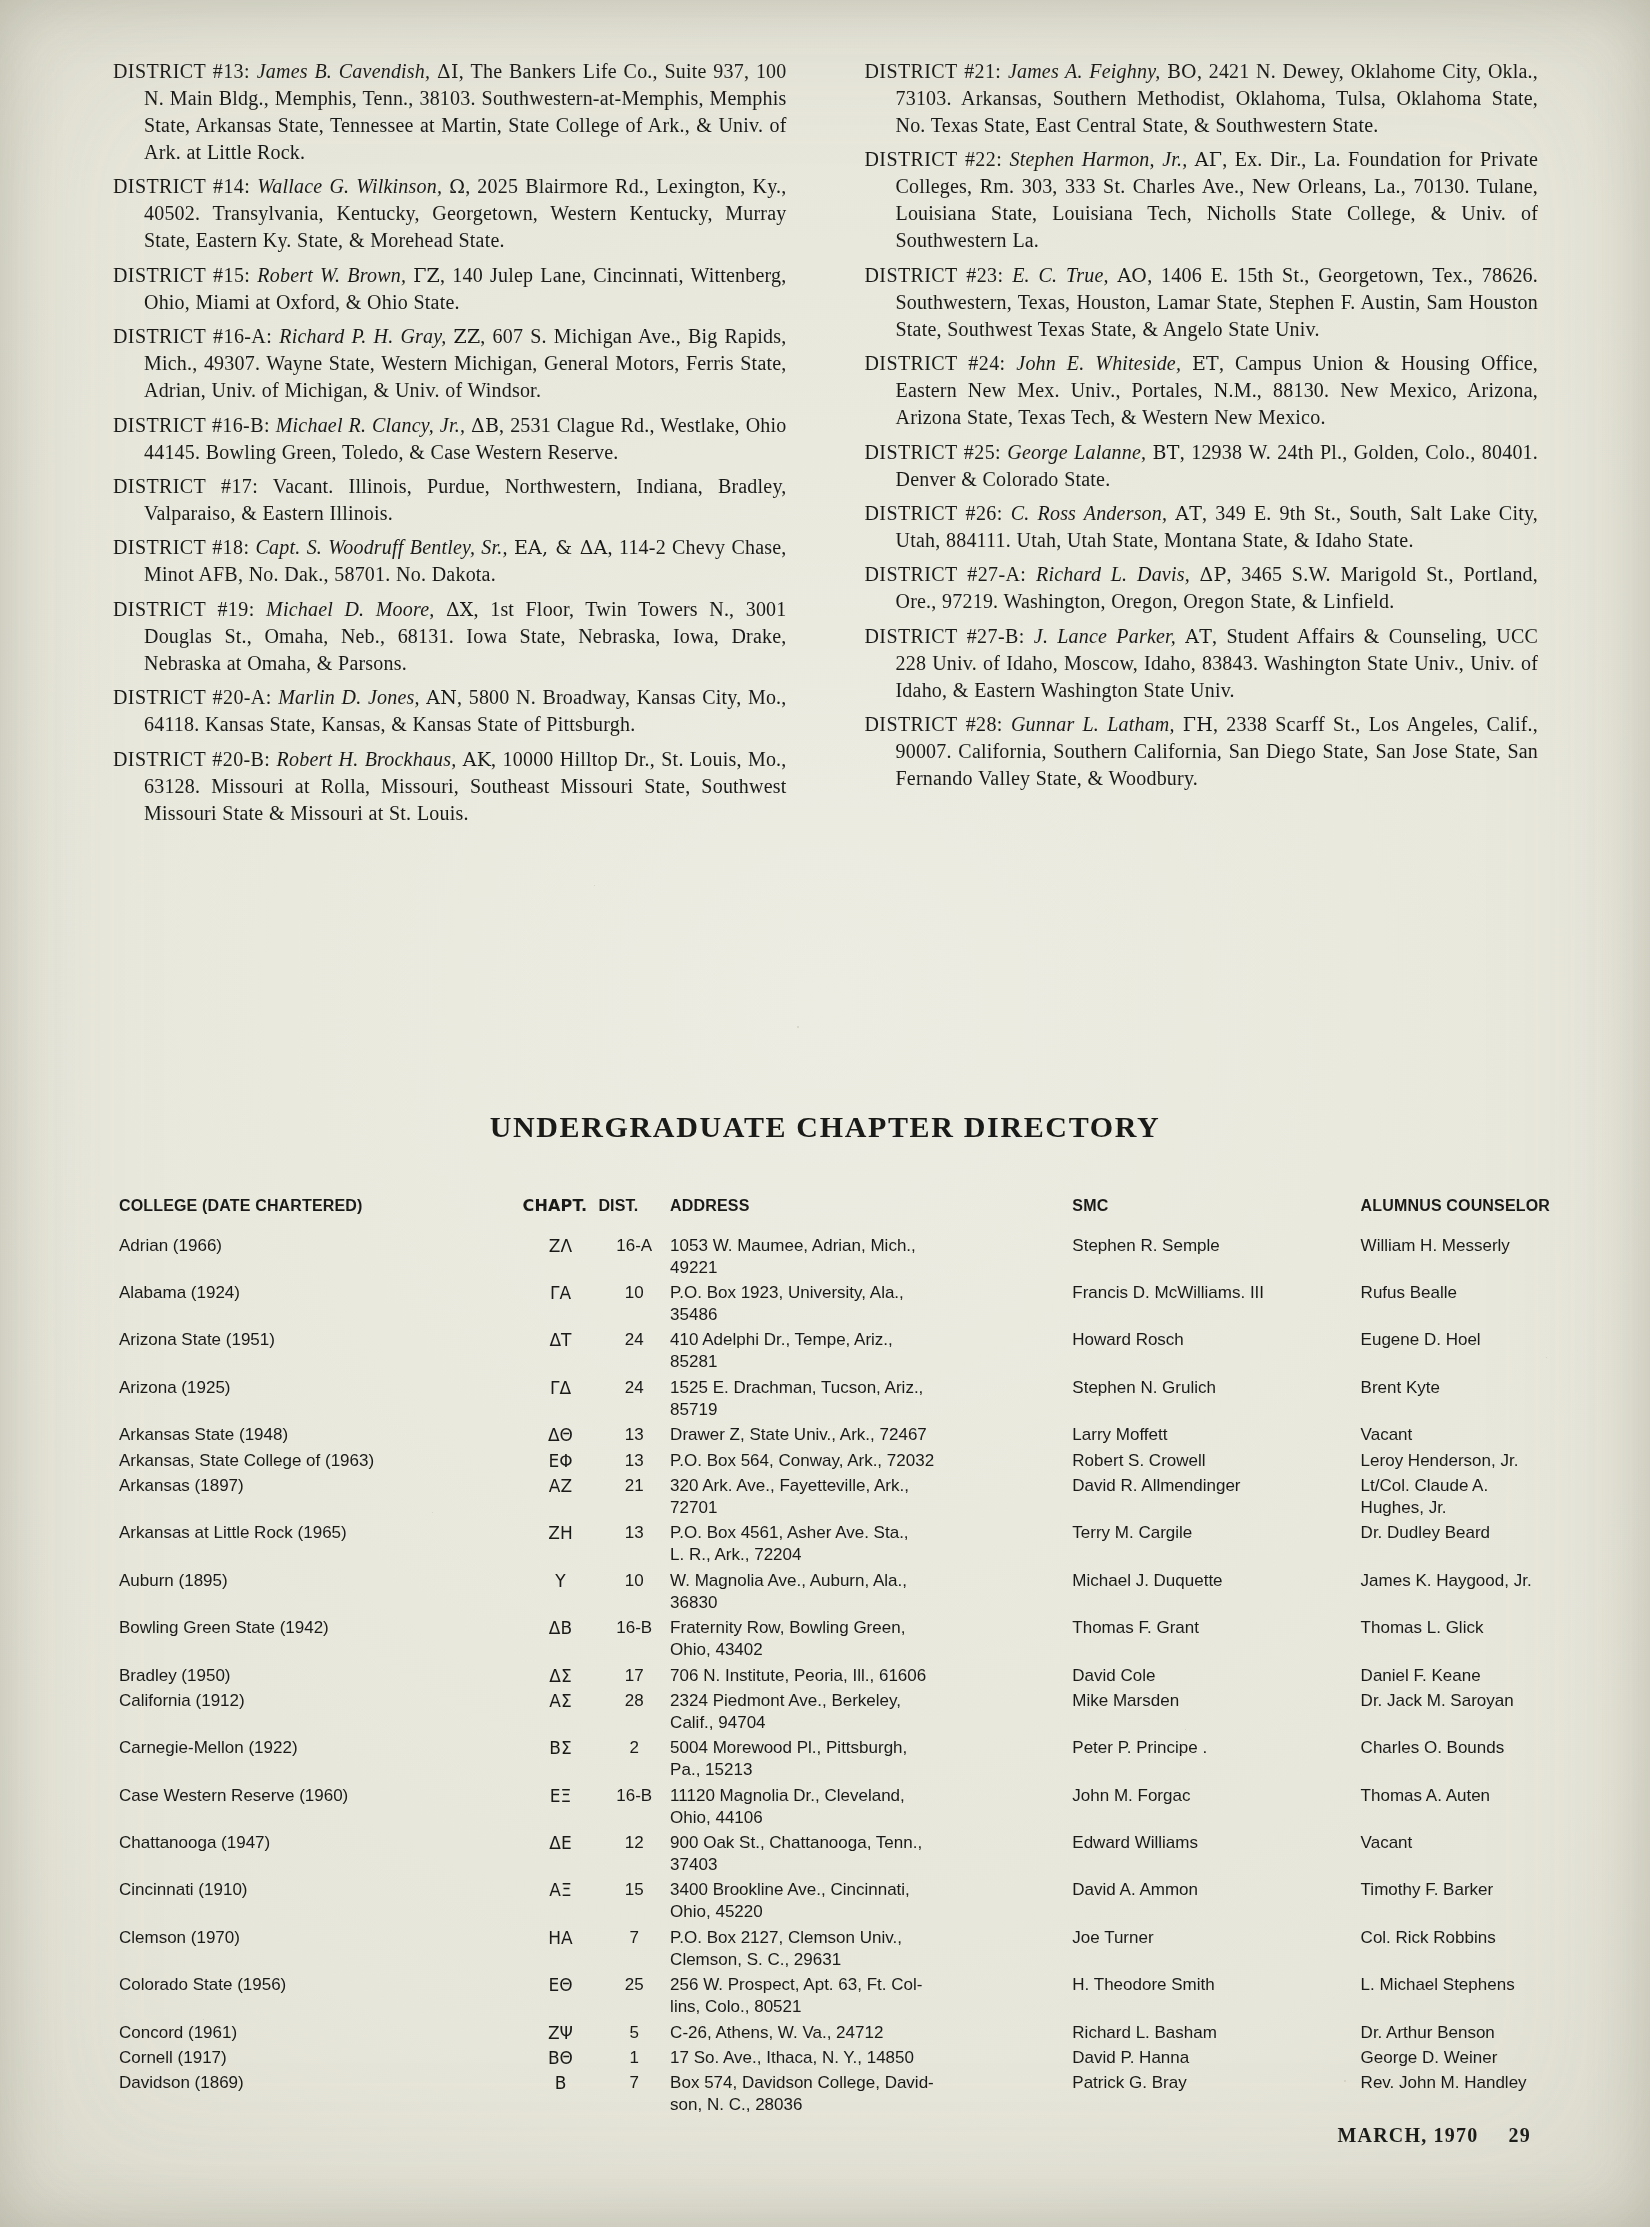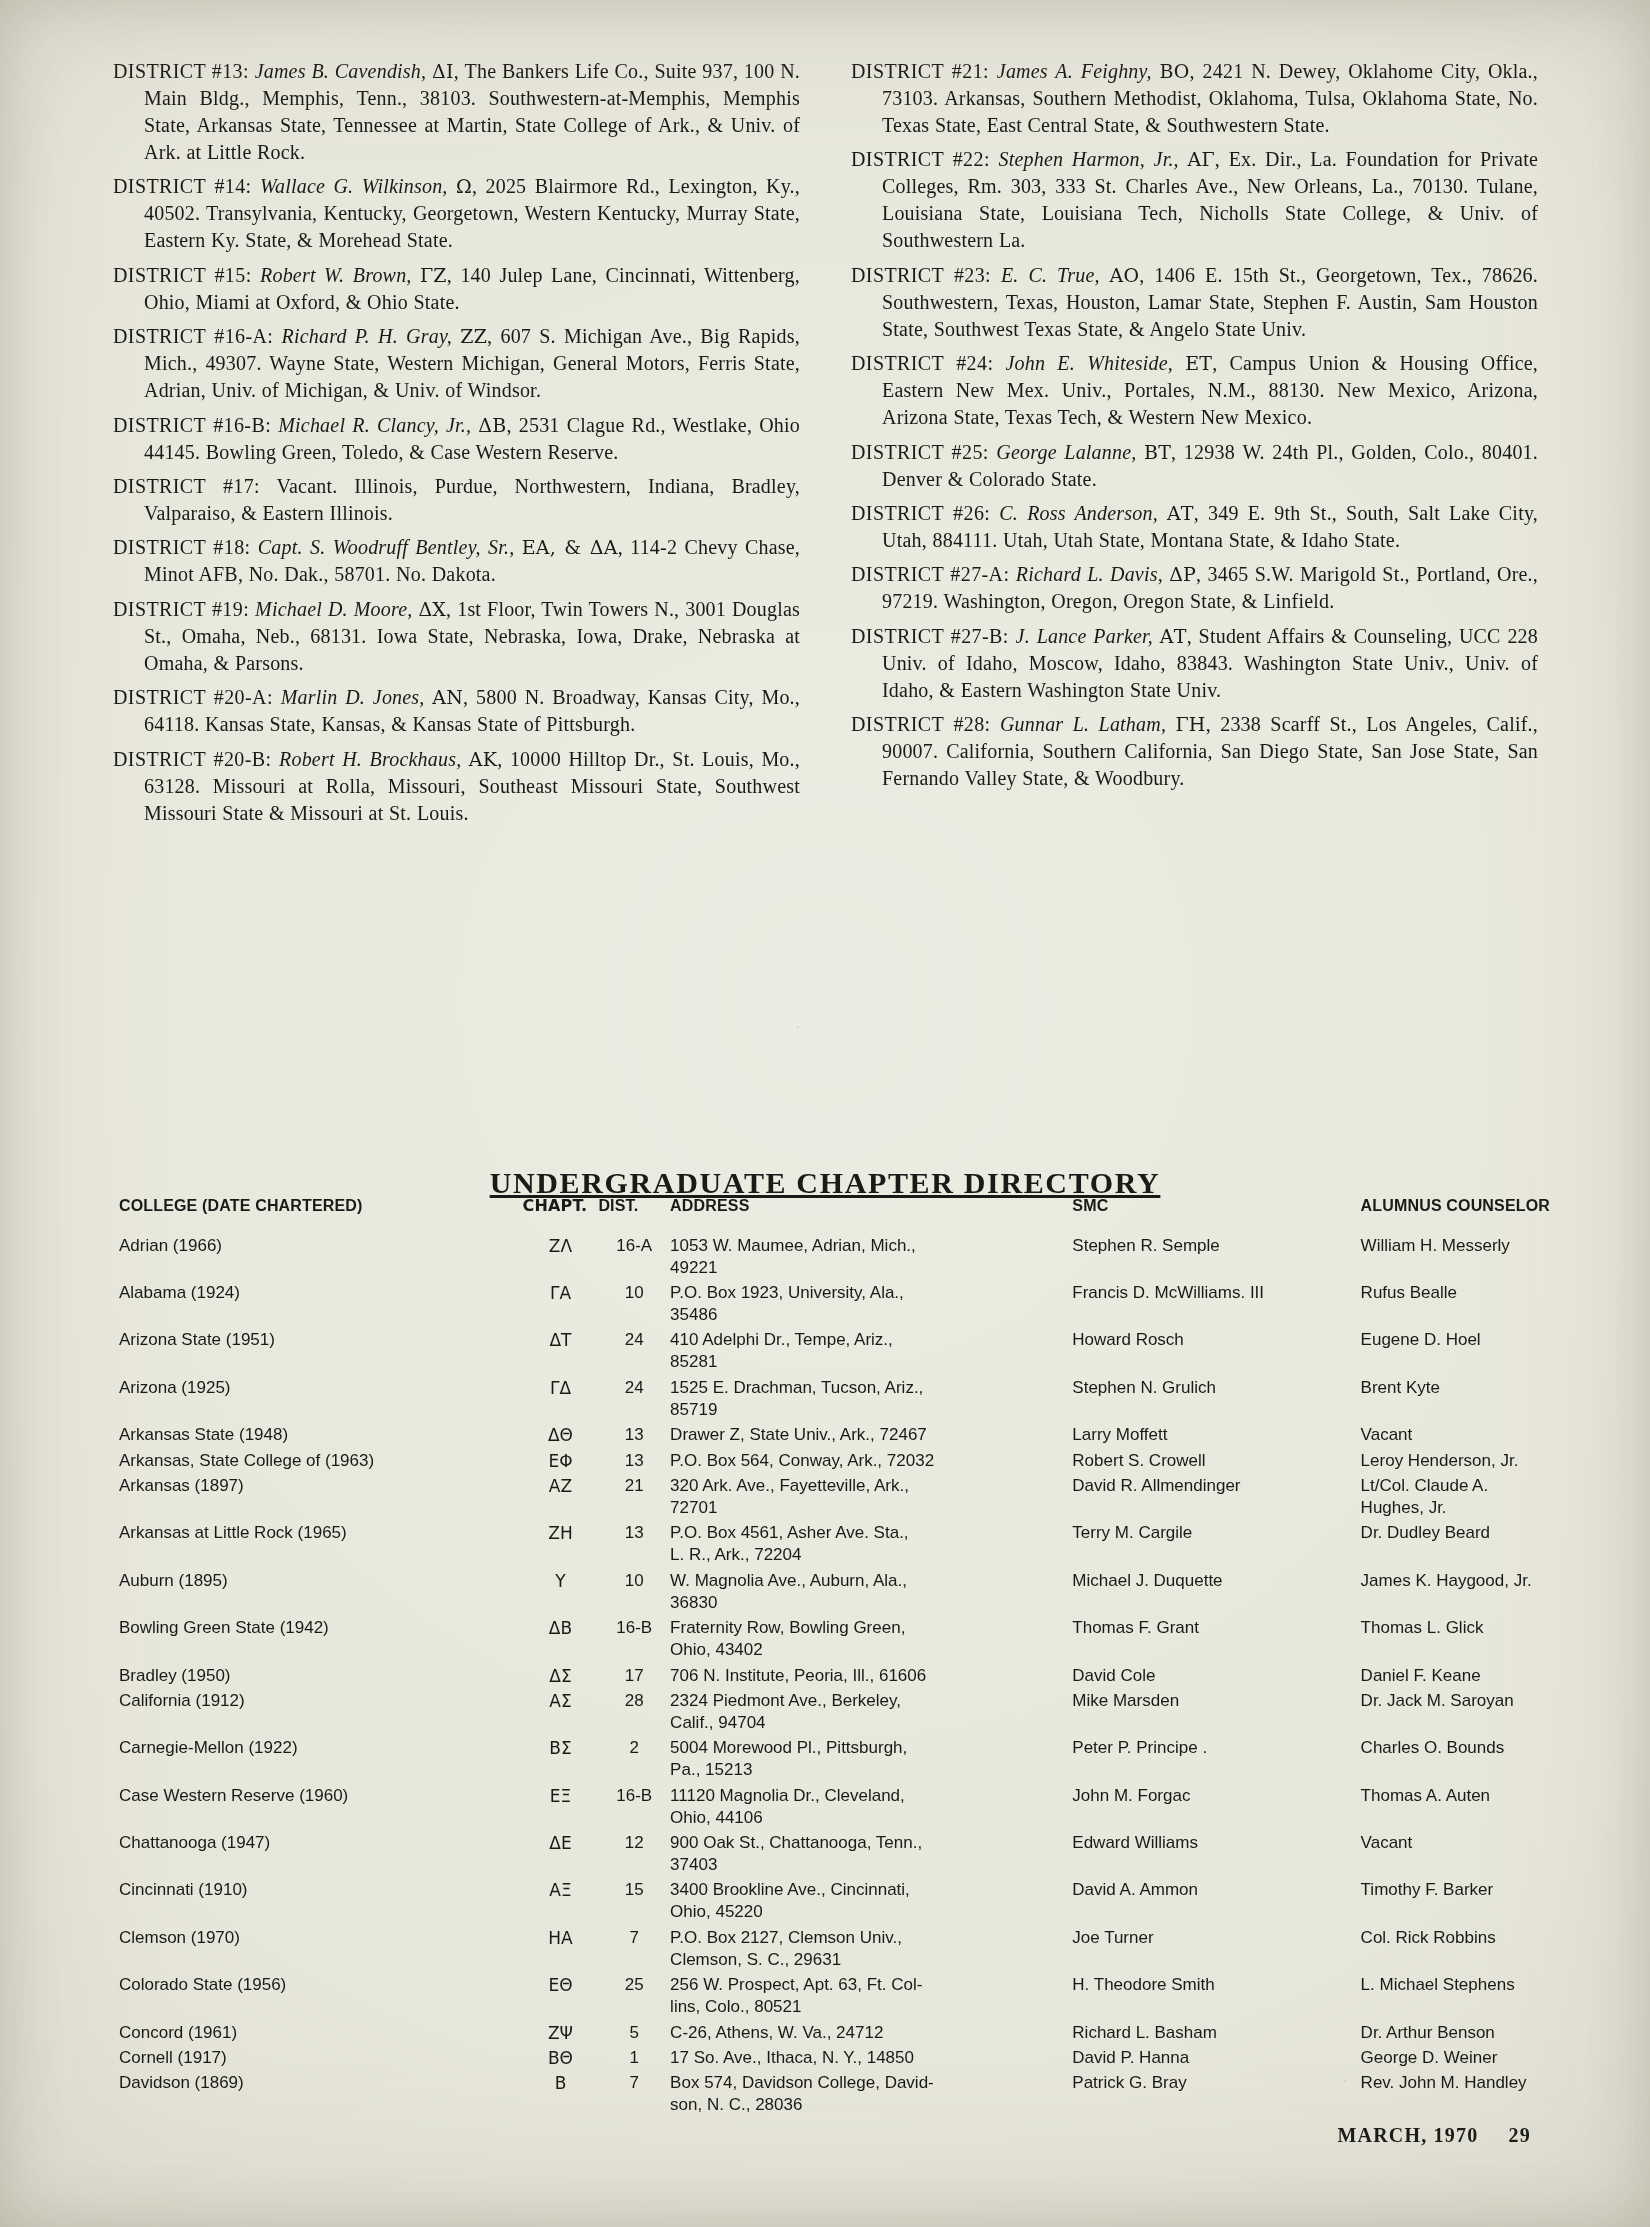--- a/index.html
+++ b/index.html
@@ -23,48 +23,47 @@
     pointer-events:none;
   }
   .content { position:absolute; inset:0; }
 
   
   .districts {
     position:absolute;
     left:113px; top:58px;
     width:1425px;
     display:flex;
-    gap:51px;
+    gap:78px;
   }
   .dcol { width:687px; }
   .dpara {
     font-size:20px;
     line-height:27px;
     text-align:justify;
     text-indent:0;
     margin:0 0 7.4px 0;
     padding-left:31px;
     text-indent:-31px;
     letter-spacing:.01em;
     word-spacing:.02em;
   }
   .dlabel { font-weight:400; letter-spacing:.02em; }
   .nm { font-style:italic; }
   .gk { font-family:"DejaVu Serif", serif; font-size:19px; }
 
   
   .dir-title {
     position:absolute;
-    left:0; right:0; top:1166px;
+    left:0; right:0; top:1110px;
     text-align:center;
     font-size:30px;
     font-weight:700;
     letter-spacing:.055em;
     font-family:"Liberation Serif", serif;
-    text-decoration:underline;
   }
 
   
   .tbl-wrap {
     position:absolute;
     left:119px; top:1195px;
     width:1431px;
   }
   table.dir {
     border-collapse:collapse;

